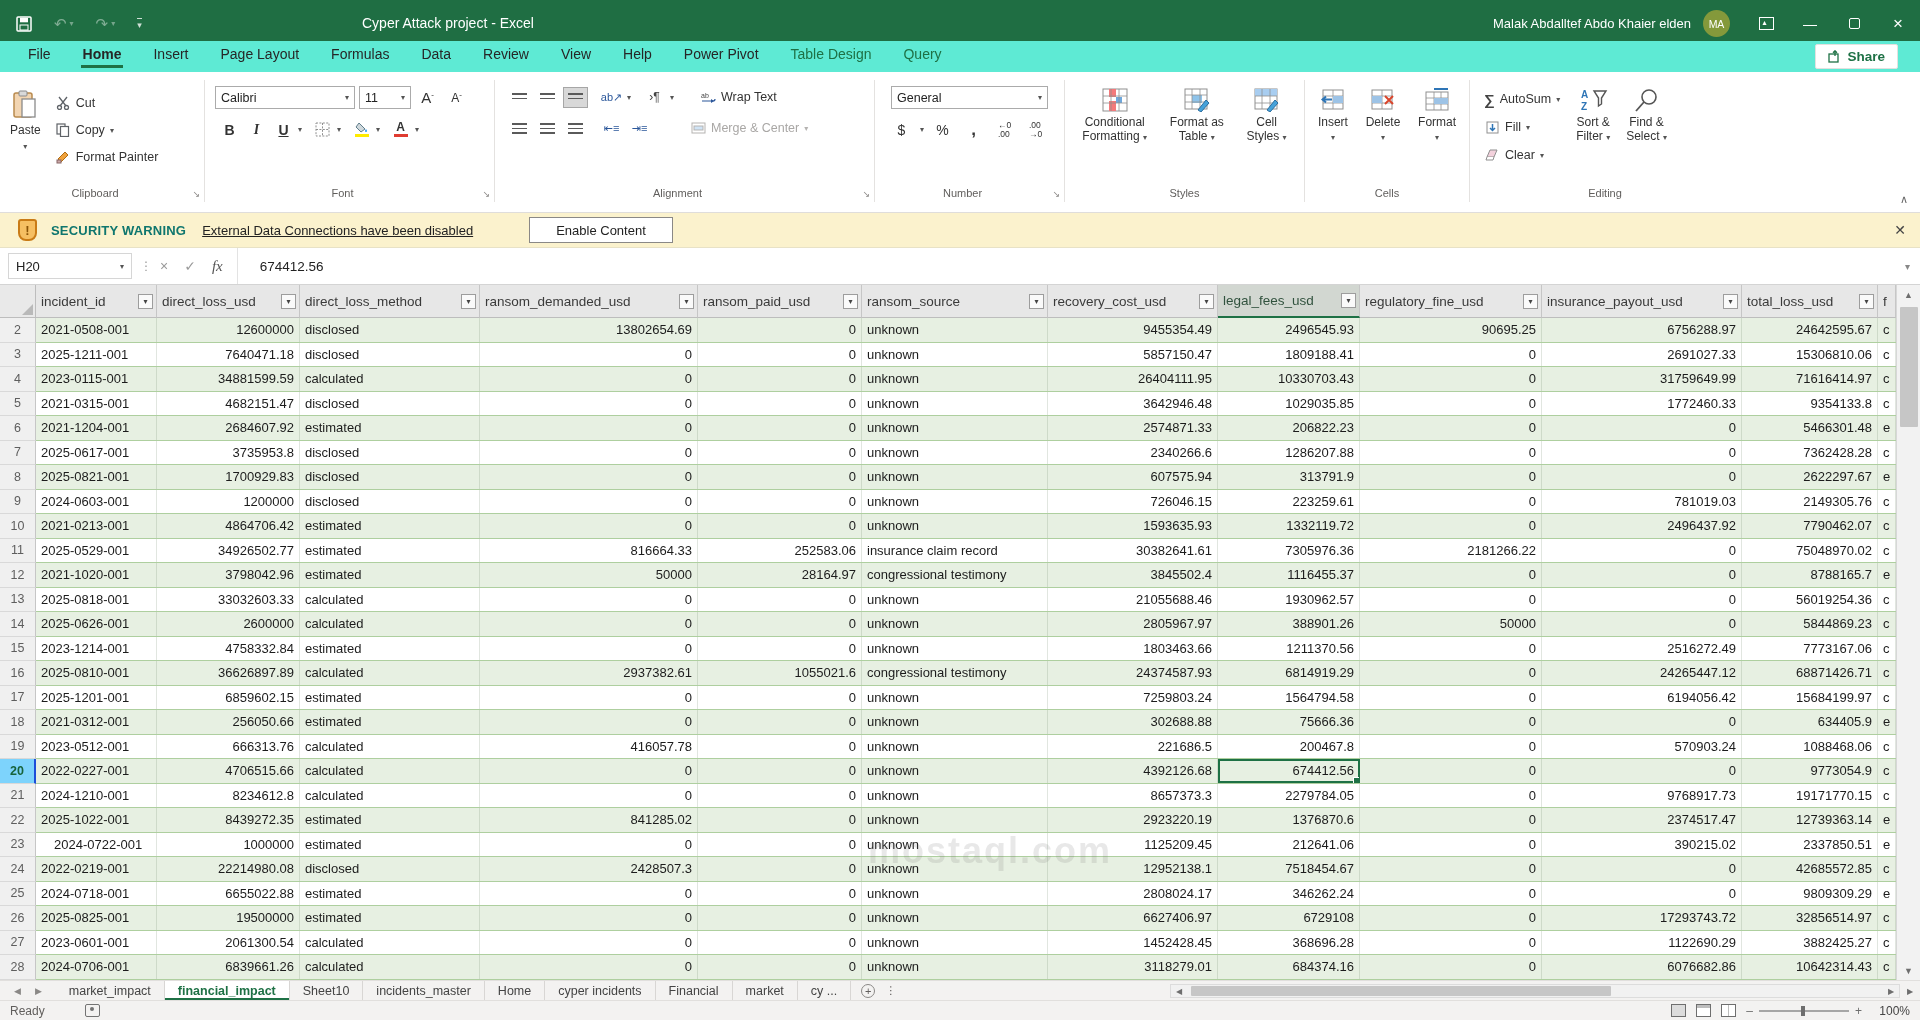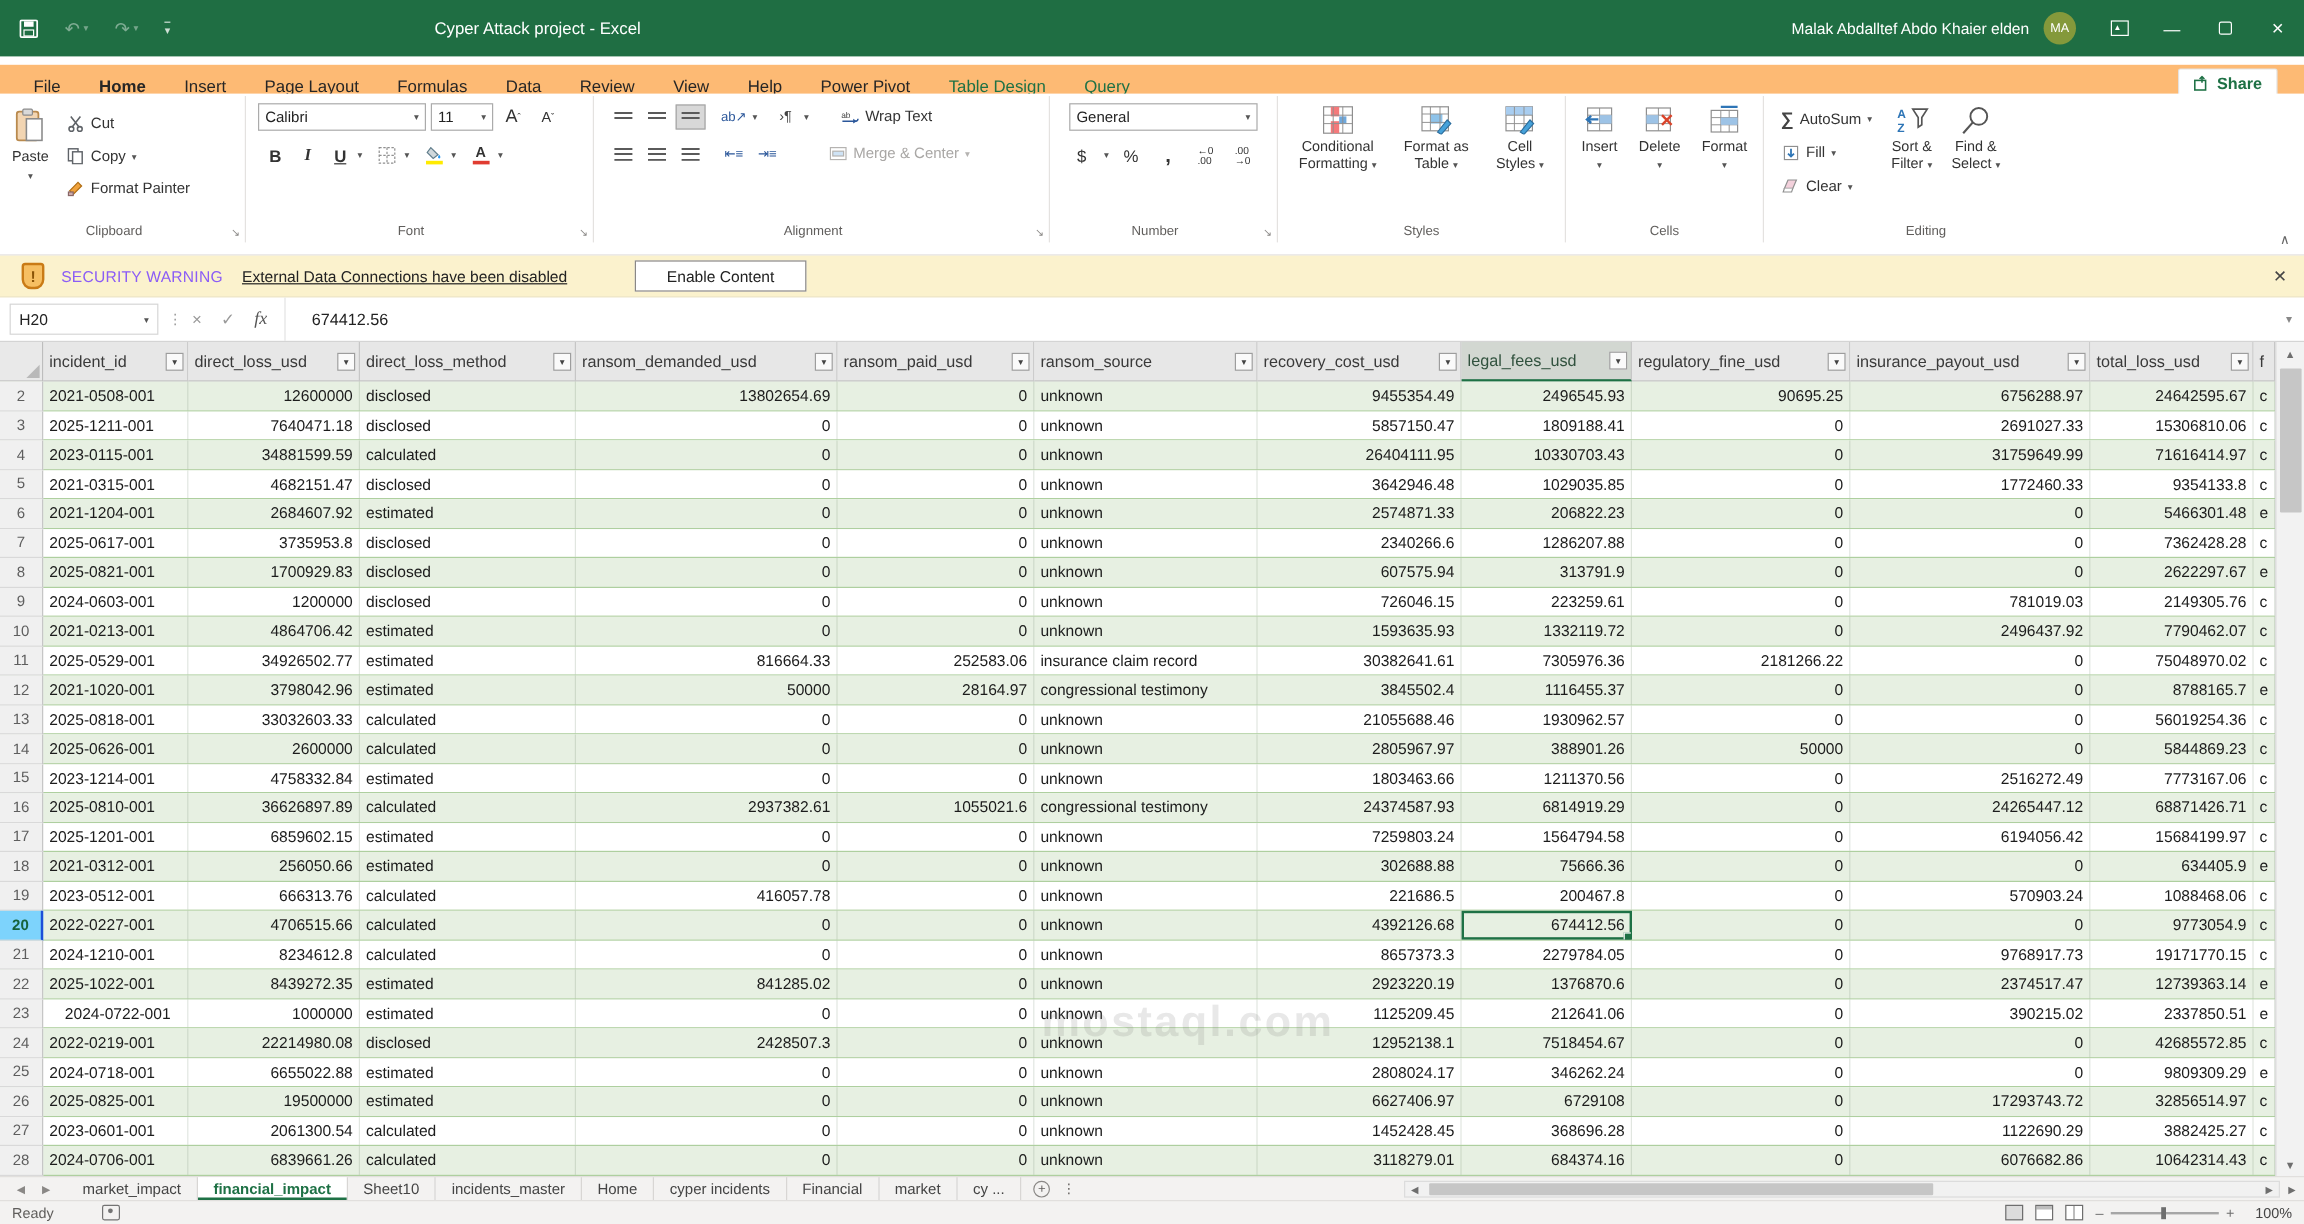--- a/index.html
+++ b/index.html
@@ -20,21 +20,21 @@
   .mag::after{content:"";position:absolute;width:2px;height:6px;background:#f2f7f3;transform:rotate(-45deg);left:-4px;top:9px}
   .tb-right{position:absolute;right:0;top:0;height:47px;display:flex;align-items:center;gap:0}
   .user-name{font-size:13px;color:#fff;margin-right:12px;white-space:nowrap}
   .avatar{width:27px;height:27px;border-radius:50%;background:#84993b;color:#fff;font-size:10.5px;display:flex;align-items:center;justify-content:center;margin-right:14px}
   .winbtn{width:44px;height:47px;display:flex;align-items:center;justify-content:center;color:#fff;font-size:14px}
   .ribbonui{width:15px;height:13px;border:1.5px solid #fff;position:relative;display:inline-block}
   .ribbonui::after{content:"▴";position:absolute;font-size:8px;left:3px;top:0px;color:#fff}
   .restorebox{width:11px;height:11px;border:1.5px solid #fff;border-radius:2px}
 
   
-  .tabsrow{position:absolute;top:54px;left:0;width:100%;height:31px;background:#fdba74;display:flex;align-items:flex-end}
+  .tabsrow{position:absolute;top:41px;left:0;width:100%;height:31px;background:#5eead4;display:flex;align-items:flex-start}
   .tabs{display:flex;align-items:center;gap:8px;padding-left:16px}
   .rtab{font-size:14px;color:#262626;padding:5px 12px;position:relative;white-space:nowrap}
   .rtab.active{font-weight:bold}
   .rtab.active::after{content:"";position:absolute;left:10px;right:10px;bottom:-1px;height:3px;background:#1e7145}
   .rtab.ctx{color:#1e7145}
   .share-btn{position:absolute;right:22px;top:3px;display:flex;align-items:center;gap:6px;border:1px solid #e3e1df;background:#fff;padding:4px 12px;border-radius:2px;color:#1e7145;font-size:13.5px;font-weight:bold}
 
   
   .ribbon{position:absolute;top:78px;left:0;width:100%;height:135px;background:#fff;border-bottom:1px solid #dfdddb;display:flex}
   .grp{position:relative;border-right:1px solid #e4e2e0;height:122px;margin-top:2px;padding-top:6px;flex:0 0 auto}
@@ -51,21 +51,21 @@
   .fmt-letter{font-size:14px;font-weight:bold;color:#333;line-height:12px}
   .clrbar{width:14px;height:3.5px;margin-top:1px}
   .gray{color:#a9a7a5!important}
   .icon24{width:26px;height:24px;position:relative}
   .sumglyph{font-size:15px;color:#444;font-weight:bold}
   .collapse{position:absolute;right:12px;bottom:6px;color:#666;font-size:11px}
 
   
   .warning{position:absolute;top:213px;left:0;width:100%;height:35px;background:#fbf2cd;display:flex;align-items:center;border-bottom:1px solid #e8e2c6}
   .shield{width:19px;height:22px;background:#f6bf62;border:2px solid #c97b16;border-radius:3px 3px 8px 8px;margin-left:18px;display:flex;align-items:center;justify-content:center;color:#8a5306;font-weight:bold;font-size:13px}
-  .warn-badge{font-size:13px;font-weight:normal;color:#8b5cf6;margin-left:14px;letter-spacing:.2px}
+  .warn-badge{font-size:13px;font-weight:bold;color:#0f766e;margin-left:14px;letter-spacing:.2px}
   .warn-msg{font-size:13px;color:#222;margin-left:16px;text-decoration:underline}
   .warn-btn{margin-left:56px;background:#fff;border:1px solid #8a8886;font-size:13px;padding:4.5px 26px;color:#222;font-family:"Liberation Sans",sans-serif}
   .warn-close{position:absolute;right:14px;color:#444;font-size:14px}
 
   
   .formulabar{position:absolute;top:248px;left:0;width:100%;height:37px;background:#fff;display:flex;align-items:center;border-bottom:1px solid #d4d4d4}
   .namebox{width:124px;height:26px;border:1px solid #d6d6d6;margin-left:8px;display:flex;align-items:center;justify-content:space-between;padding:0 7px;font-size:13px;color:#222}
   .fdots{color:#9a9a9a;margin:0 8px;font-size:12px}
   .fbtns{display:flex;align-items:center;gap:16px;color:#9a9a9a;font-size:14px;margin-right:14px}
   .fx{font-style:italic;font-family:"Liberation Serif",serif;color:#555;font-size:15px}

